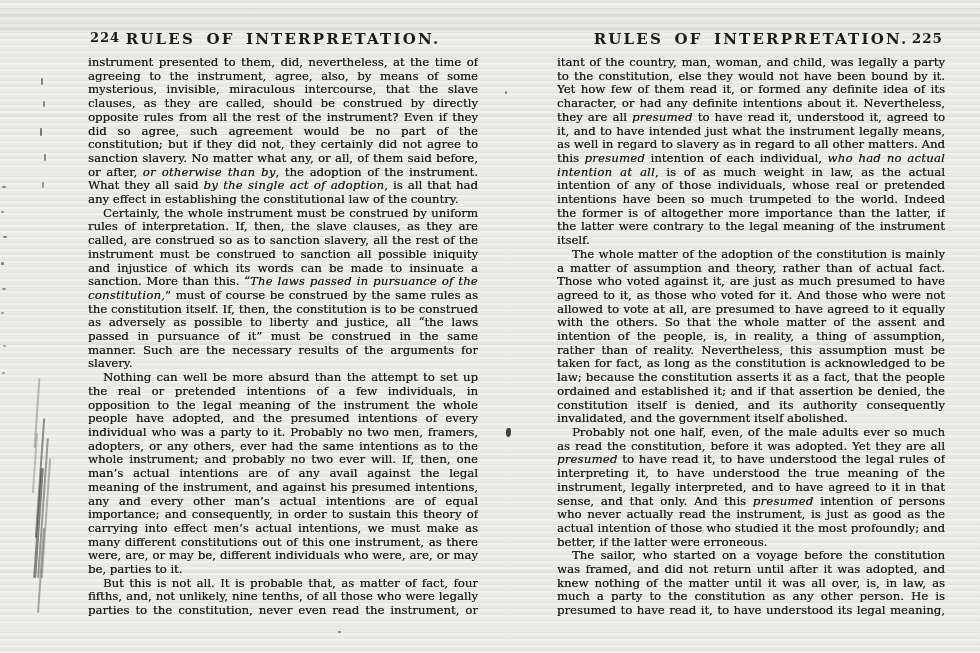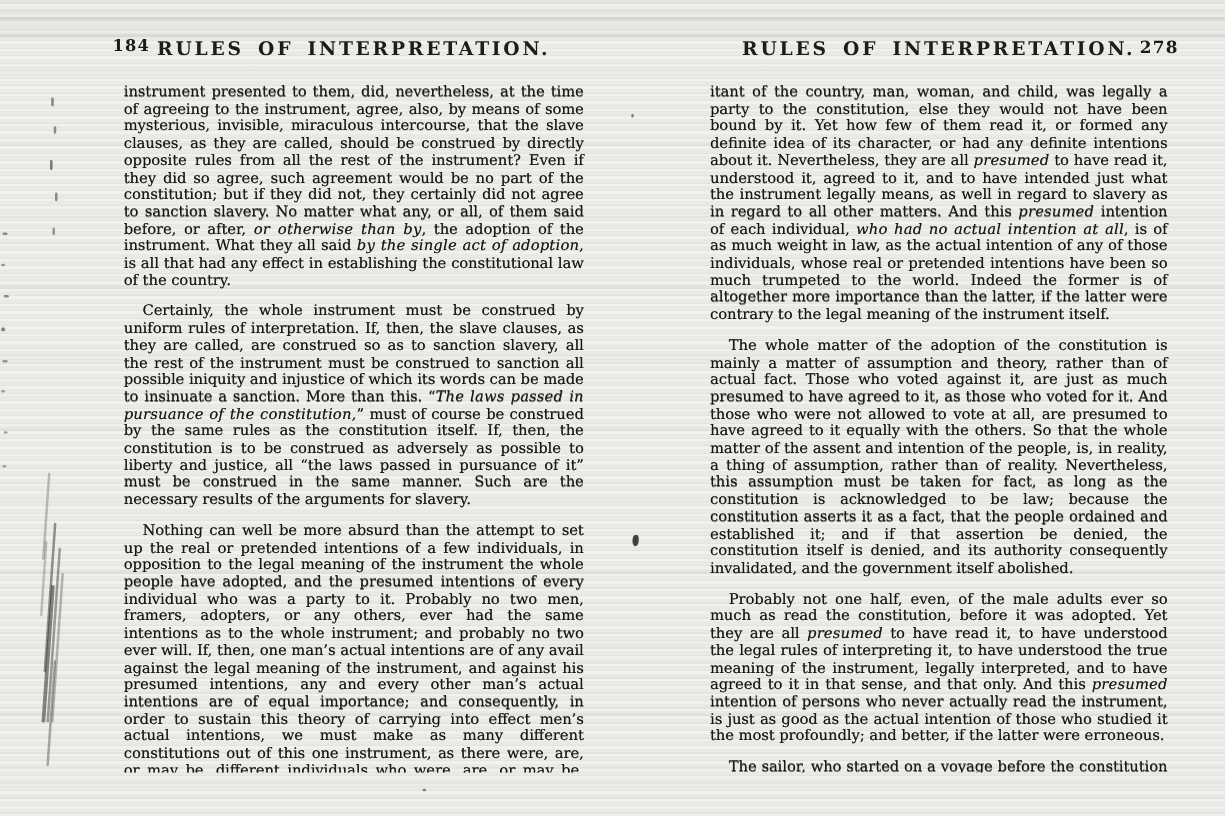--- a/index.html
+++ b/index.html
@@ -41,21 +41,21 @@
   .page.right .pgnum{right:2px;font-size:13.5px;}
   .runhead{
     display:block;text-align:center;font-size:15px;font-weight:bold;
     letter-spacing:2.2px;color:#1c1c1c;word-spacing:4px;
   }
   .text{
     margin-top:11px;height:562px;overflow:hidden;
     font-size:11.7px;line-height:13.7px;text-align:justify;
     color:#161616;text-shadow:0.2px 0.2px 0.4px rgba(25,25,25,0.65);
   }
-  .text p{margin:11px;padding:0;}
+  .text p{margin:0;padding:0;}
   .text p.indent{text-indent:15px;}
   .text i{letter-spacing:0.2px;}
   
   .mark{position:absolute;background:#2d2d2d;border-radius:1px;pointer-events:none;}
   .streaks{position:absolute;left:26px;top:378px;width:30px;height:240px;pointer-events:none;}
   .streaks span{position:absolute;display:block;width:1.5px;background:rgba(45,45,45,0.62);transform:rotate(4deg);border-radius:1px;}
   .streaks span:nth-child(1){left:10px;top:0;height:70px;opacity:.45;}
   .streaks span:nth-child(2){left:13px;top:40px;height:120px;opacity:.8;width:2px;}
   .streaks span:nth-child(3){left:16px;top:60px;height:140px;opacity:.7;}
   .streaks span:nth-child(4){left:11px;top:90px;height:110px;opacity:.9;width:2.5px;}
@@ -64,35 +64,35 @@
   .streaks span:nth-child(7){left:8px;top:55px;height:60px;opacity:.4;}
 </style>
 </head>
 <body>
 
 <div class="sheet">
   <div class="topnoise"></div>
 
   <div class="page left">
     <div class="pghead">
-      <span class="pgnum">184</span>
+      <span class="pgnum">224</span>
       <span class="runhead">RULES OF INTERPRETATION.</span>
     </div>
     <div class="text">
         <p>instrument presented to them, did, nevertheless, at the time of agreeing to the instrument, agree, also, by means of some mysterious, invisible, miraculous intercourse, that the slave clauses, as they are called, should be construed by directly opposite rules from all the rest of the instrument? Even if they did so agree, such agreement would be no part of the constitution; but if they did not, they certainly did not agree to sanction slavery. No matter what any, or all, of them said before, or after, <i>or otherwise than by</i>, the adoption of the instrument. What they all said <i>by the single act of adoption</i>, is all that had any effect in establishing the constitutional law of the country.</p>
         <p class="indent">Certainly, the whole instrument must be construed by uniform rules of interpretation. If, then, the slave clauses, as they are called, are construed so as to sanction slavery, all the rest of the instrument must be construed to sanction all possible iniquity and injustice of which its words can be made to insinuate a sanction. More than this. “<i>The laws passed in pursuance of the constitution,</i>” must of course be construed by the same rules as the constitution itself. If, then, the constitution is to be construed as adversely as possible to liberty and justice, all “the laws passed in pursuance of it” must be construed in the same manner. Such are the necessary results of the arguments for slavery.</p>
         <p class="indent">Nothing can well be more absurd than the attempt to set up the real or pretended intentions of a few individuals, in opposition to the legal meaning of the instrument the whole people have adopted, and the presumed intentions of every individual who was a party to it. Probably no two men, framers, adopters, or any others, ever had the same intentions as to the whole instrument; and probably no two ever will. If, then, one man’s actual intentions are of any avail against the legal meaning of the instrument, and against his presumed intentions, any and every other man’s actual intentions are of equal importance; and consequently, in order to sustain this theory of carrying into effect men’s actual intentions, we must make as many different constitutions out of this one instrument, as there were, are, or may be, different individuals who were, are, or may be, parties to it.</p>
         <p class="indent">But this is not all. It is probable that, as matter of fact, four fifths, and, not unlikely, nine tenths, of all those who were legally parties to the constitution, never even read the instrument, or had any definite idea or intention at all in regard to the relation it was to bear, either to slavery, or to any other subject. Every inhab-</p>
       </div>
   </div>
 
   <div class="page right">
     <div class="pghead">
       <span class="runhead">RULES OF INTERPRETATION.</span>
-      <span class="pgnum">278</span>
+      <span class="pgnum">225</span>
     </div>
     <div class="text">
         <p>itant of the country, man, woman, and child, was legally a party to the constitution, else they would not have been bound by it. Yet how few of them read it, or formed any definite idea of its character, or had any definite intentions about it. Nevertheless, they are all <i>presumed</i> to have read it, understood it, agreed to it, and to have intended just what the instrument legally means, as well in regard to slavery as in regard to all other matters. And this <i>presumed</i> intention of each individual, <i>who had no actual intention at all</i>, is of as much weight in law, as the actual intention of any of those individuals, whose real or pretended intentions have been so much trumpeted to the world. Indeed the former is of altogether more importance than the latter, if the latter were contrary to the legal meaning of the instrument itself.</p>
         <p class="indent">The whole matter of the adoption of the constitution is mainly a matter of assumption and theory, rather than of actual fact. Those who voted against it, are just as much presumed to have agreed to it, as those who voted for it. And those who were not allowed to vote at all, are presumed to have agreed to it equally with the others. So that the whole matter of the assent and intention of the people, is, in reality, a thing of assumption, rather than of reality. Nevertheless, this assumption must be taken for fact, as long as the constitution is acknowledged to be law; because the constitution asserts it as a fact, that the people ordained and established it; and if that assertion be denied, the constitution itself is denied, and its authority consequently invalidated, and the government itself abolished.</p>
         <p class="indent">Probably not one half, even, of the male adults ever so much as read the constitution, before it was adopted. Yet they are all <i>presumed</i> to have read it, to have understood the legal rules of interpreting it, to have understood the true meaning of the instrument, legally interpreted, and to have agreed to it in that sense, and that only. And this <i>presumed</i> intention of persons who never actually read the instrument, is just as good as the actual intention of those who studied it the most profoundly; and better, if the latter were erroneous.</p>
         <p class="indent">The sailor, who started on a voyage before the constitution was framed, and did not return until after it was adopted, and knew nothing of the matter until it was all over, is, in law, as much a party to the constitution as any other person. He is presumed to have read it, to have understood its legal meaning, and to have agreed to that meaning, and that alone; and his  intention</p>
       </div>
   </div>
 
   <div class="streaks">

